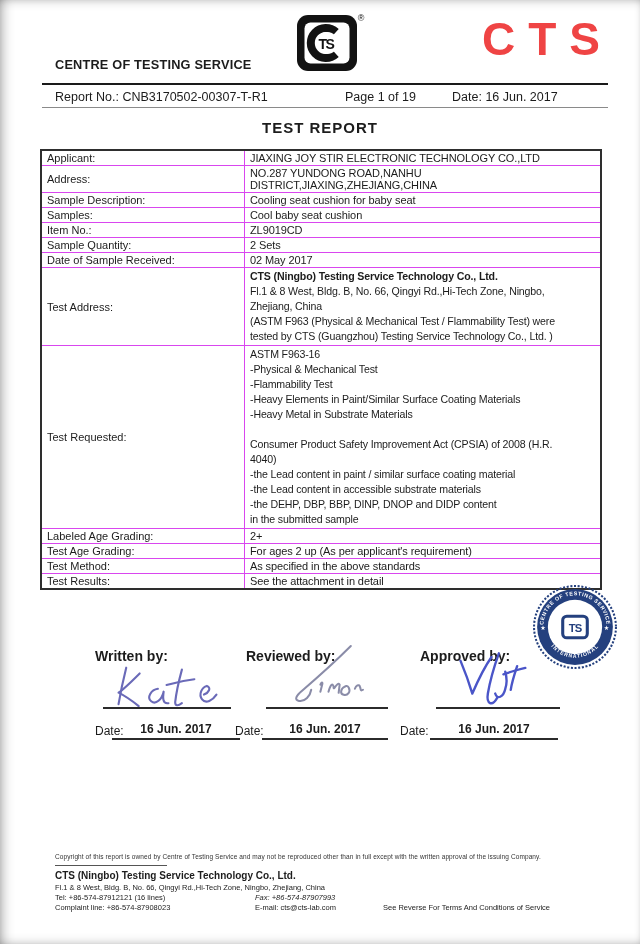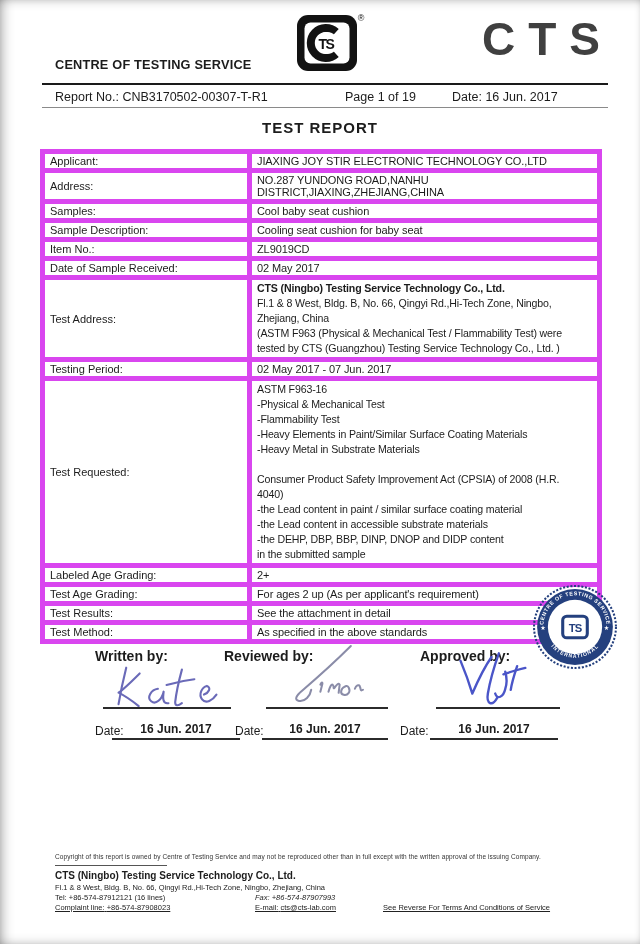--- a/index.html
+++ b/index.html
@@ -9,57 +9,57 @@
         box-shadow:inset 10px 0 14px -10px rgba(0,0,0,.45),
                    inset -5px 0 8px -7px rgba(0,0,0,.18),
                    inset 0 9px 12px -10px rgba(0,0,0,.30),
                    inset 0 -9px 12px -10px rgba(0,0,0,.28);}
   .abs{position:absolute;}
 
   
   .org-name{top:57px;left:55px;font-size:13px;font-weight:bold;letter-spacing:.2px;
             transform:scaleX(.98);transform-origin:left;}
   .brand{top:16px;right:40px;font-size:46px;font-weight:bold;letter-spacing:13px;
-         margin-right:-13px;line-height:1;color:#404040;}
+         margin-right:-13px;line-height:1;color:#ef4444;}
   .logo-svg{left:295px;top:11px;}
   .rule-thick{top:83px;left:42px;width:566px;height:2px;background:#1a1a1a;}
   .rule-thin{top:107px;left:42px;width:566px;height:1px;background:#8a8a8a;}
   .report-row{top:90px;left:0;width:640px;height:16px;font-size:12.5px;text-decoration:underline;}
   .report-no{left:55px;top:0;}
   .page-info{left:345px;top:0;}
   .hdr-date{left:452px;top:0;}
 
   .doc-title{top:119px;left:0;width:640px;text-align:center;font-size:15px;
              font-weight:bold;letter-spacing:1px;}
 
   
   .info-table{top:149px;left:40px;width:562px;border-collapse:collapse;
               border:2px solid #2e2e2e;table-layout:fixed;}
-  .info-table td{border:5px solid #d946ef;vertical-align:middle;padding:1px 5px;}
+  .info-table td{border:1px solid #d946ef;vertical-align:middle;padding:1px 5px;}
   .info-table td.lbl{width:192px;font-size:11px;line-height:12px;}
   .info-table td.val{font-size:11px;line-height:12px;letter-spacing:-.1px;}
   .info-table .ln{font-size:10.6px;line-height:15px;white-space:nowrap;letter-spacing:-.15px;}
   .info-table .ln.b{font-weight:bold;}
 
   
   .sig-label{font-size:14px;font-weight:bold;}
   .sig-line{height:2px;background:#2b2b2b;}
   .date-label{font-size:12px;}
   .date-value{font-size:12px;font-weight:bold;text-align:center;
               border-bottom:2px solid #2b2b2b;padding-bottom:2px;}
   .sig-ink{fill:none;stroke-linecap:round;stroke-linejoin:round;}
 
   
   .copyright{top:853px;left:55px;width:535px;font-size:6.5px;color:#333;letter-spacing:.1px;}
   .cr-line{top:865px;left:55px;width:112px;height:1px;background:#555;}
   .f-company{top:870px;left:55px;font-size:10px;font-weight:bold;}
   .f-addr{top:883px;left:55px;font-size:7.5px;color:#222;}
   .f-small{font-size:7.5px;color:#222;}
   .f-row1{top:893px;text-align:right;}
-  .f-row2{top:903px;text-decoration:underline;}
+  .f-row2{top:903px;}
 </style>
 </head>
 <body>
 
 <div class="page">
 
   <div class="abs org-name">CENTRE OF TESTING SERVICE</div>
 
   <svg class="abs logo-svg" width="72" height="66" viewBox="0 0 72 66">
     <rect x="2" y="4" width="60" height="56" rx="11" fill="#121212"></rect>
@@ -94,48 +94,48 @@
     <tbody>
         <tr>
           <td class="lbl">Applicant:</td>
           <td class="val">JIAXING JOY STIR ELECTRONIC TECHNOLOGY CO.,LTD</td>
         </tr>
         <tr>
           <td class="lbl">Address:</td>
           <td class="val">NO.287 YUNDONG ROAD,NANHU DISTRICT,JIAXING,ZHEJIANG,CHINA</td>
         </tr>
         <tr>
+          <td class="lbl">Sample Description:</td>
+          <td class="val">Cooling seat cushion for baby seat</td>
+        </tr>
+        <tr>
           <td class="lbl">Samples:</td>
           <td class="val">Cool baby seat cushion</td>
         </tr>
         <tr>
-          <td class="lbl">Sample Description:</td>
-          <td class="val">Cooling seat cushion for baby seat</td>
-        </tr>
-        <tr>
           <td class="lbl">Item No.:</td>
           <td class="val">ZL9019CD</td>
+        </tr>
+        <tr>
+          <td class="lbl">Sample Quantity:</td>
+          <td class="val">2 Sets</td>
         </tr>
         <tr>
           <td class="lbl">Date of Sample Received:</td>
           <td class="val">02 May 2017</td>
         </tr>
         <tr>
           <td class="lbl">Test Address:</td>
           <td class="val">
             <div class="ln b">CTS (Ningbo) Testing Service Technology Co., Ltd.</div>
             <div class="ln">Fl.1 &amp; 8 West, Bldg. B, No. 66, Qingyi Rd.,Hi-Tech Zone, Ningbo,</div>
             <div class="ln">Zhejiang, China</div>
             <div class="ln">(ASTM F963 (Physical &amp; Mechanical Test / Flammability Test) were</div>
             <div class="ln">tested by CTS (Guangzhou) Testing Service Technology Co., Ltd. )</div>
           </td>
-        </tr>
-        <tr>
-          <td class="lbl">Testing Period:</td>
-          <td class="val">02 May 2017 - 07 Jun. 2017</td>
         </tr>
         <tr>
           <td class="lbl">Test Requested:</td>
           <td class="val">
             <div class="ln">ASTM F963-16</div>
             <div class="ln">-Physical &amp; Mechanical Test</div>
             <div class="ln">-Flammability Test</div>
             <div class="ln">-Heavy Elements in Paint/Similar Surface Coating Materials</div>
             <div class="ln">-Heavy Metal in Substrate Materials</div>
             <div class="ln">&nbsp;</div>
@@ -149,32 +149,32 @@
         </tr>
         <tr>
           <td class="lbl">Labeled Age Grading:</td>
           <td class="val">2+</td>
         </tr>
         <tr>
           <td class="lbl">Test Age Grading:</td>
           <td class="val">For ages 2 up (As per applicant's requirement)</td>
         </tr>
         <tr>
+          <td class="lbl">Test Method:</td>
+          <td class="val">As specified in the above standards</td>
+        </tr>
+        <tr>
           <td class="lbl">Test Results:</td>
           <td class="val">See the attachment in detail</td>
         </tr>
-        <tr>
-          <td class="lbl">Test Method:</td>
-          <td class="val">As specified in the above standards</td>
-        </tr>
       </tbody>
   </table>
 
   <div class="abs sig-label" style="left:95px;top:648px;">Written by:</div>
-  <div class="abs sig-label" style="left:224px;top:648px;">Reviewed by:</div>
+  <div class="abs sig-label" style="left:246px;top:648px;">Reviewed by:</div>
   <div class="abs sig-label" style="left:420px;top:648px;">Approved by:</div>
 
   <svg class="abs" style="left:100px;top:660px;" width="135" height="48" viewBox="0 0 130 50">
     <g class="sig-ink" stroke-width="2.2" stroke="#6a6ab8">
       <path d="M22,8 C19,20 16,34 14,46"></path>
       <path d="M36,14 C28,22 20,30 14,34 C22,38 30,44 35,48"></path>
       <path d="M55,30 c-7,1 -12,9 -7,13 c5,4 11,-2 13,-10 c-1,7 -1,13 5,12"></path>
       <path d="M80,10 c-3,11 -6,25 -7,34 c0,4 3,4 7,1"></path>
       <path d="M64,26 c10,-3 20,-5 29,-6"></path>
       <path d="M103,36 c5,-2 8,-7 3,-9 c-5,1 -9,9 -5,14 c4,5 11,1 15,-5"></path>

